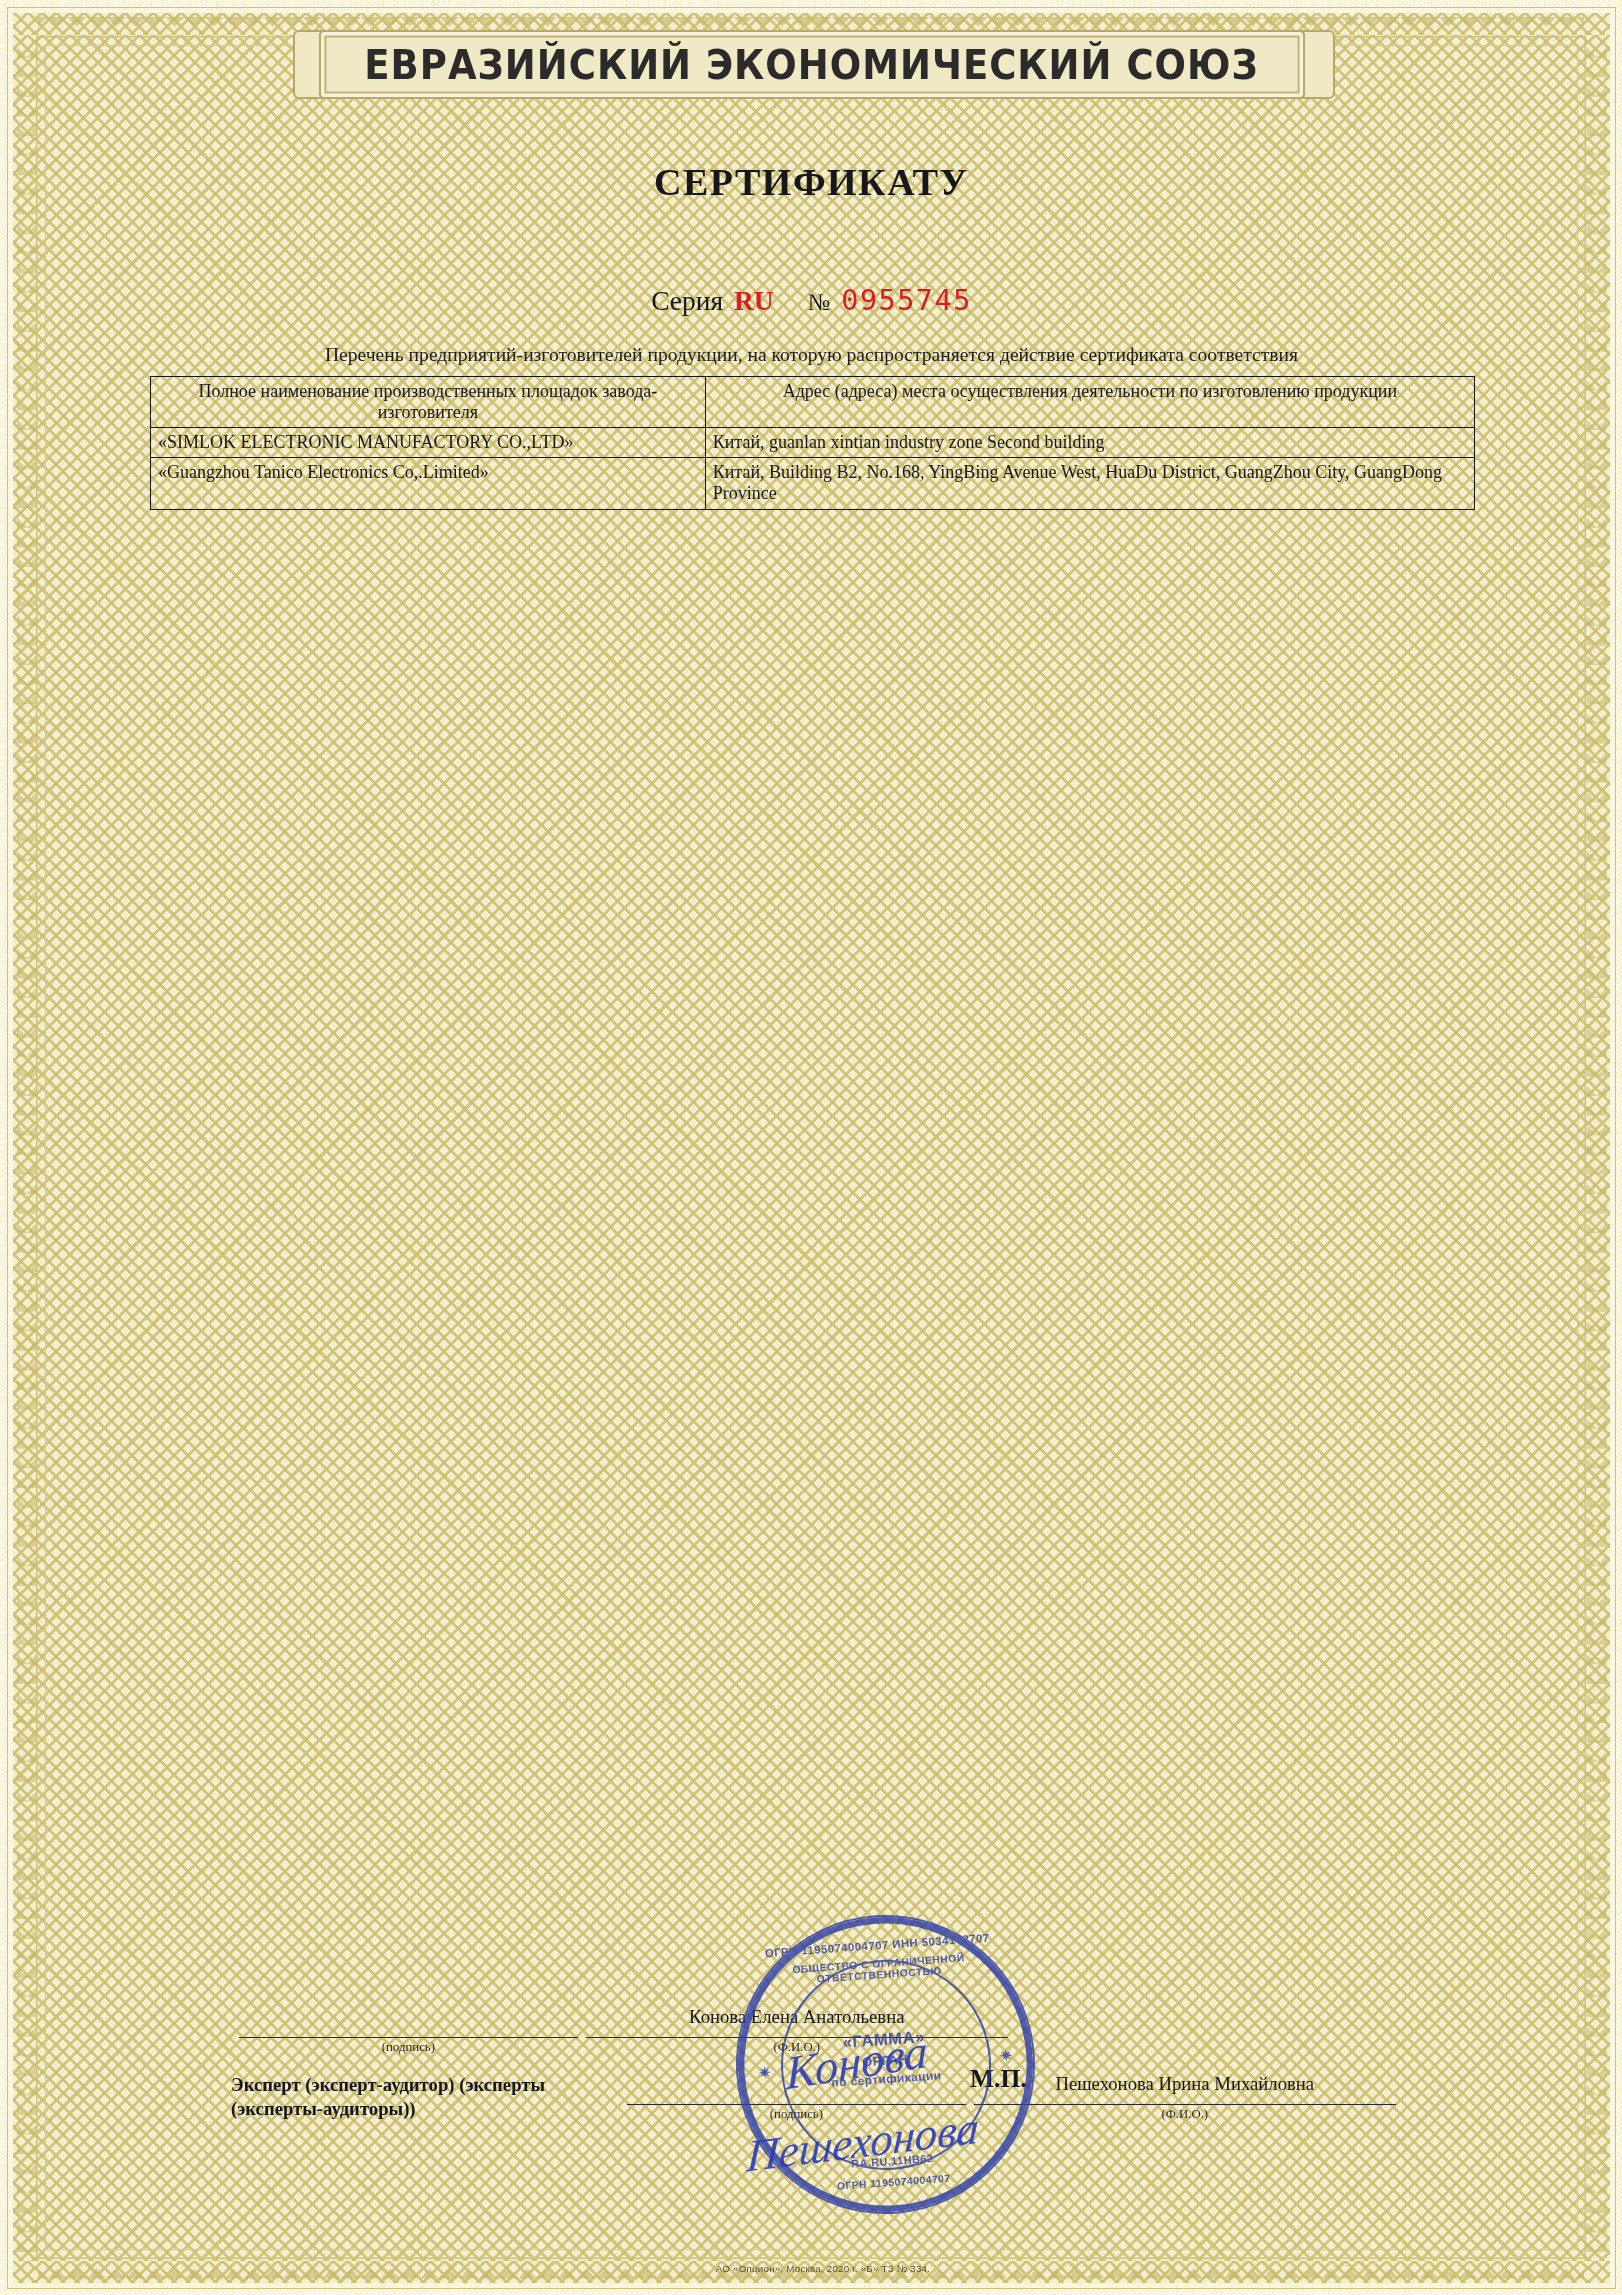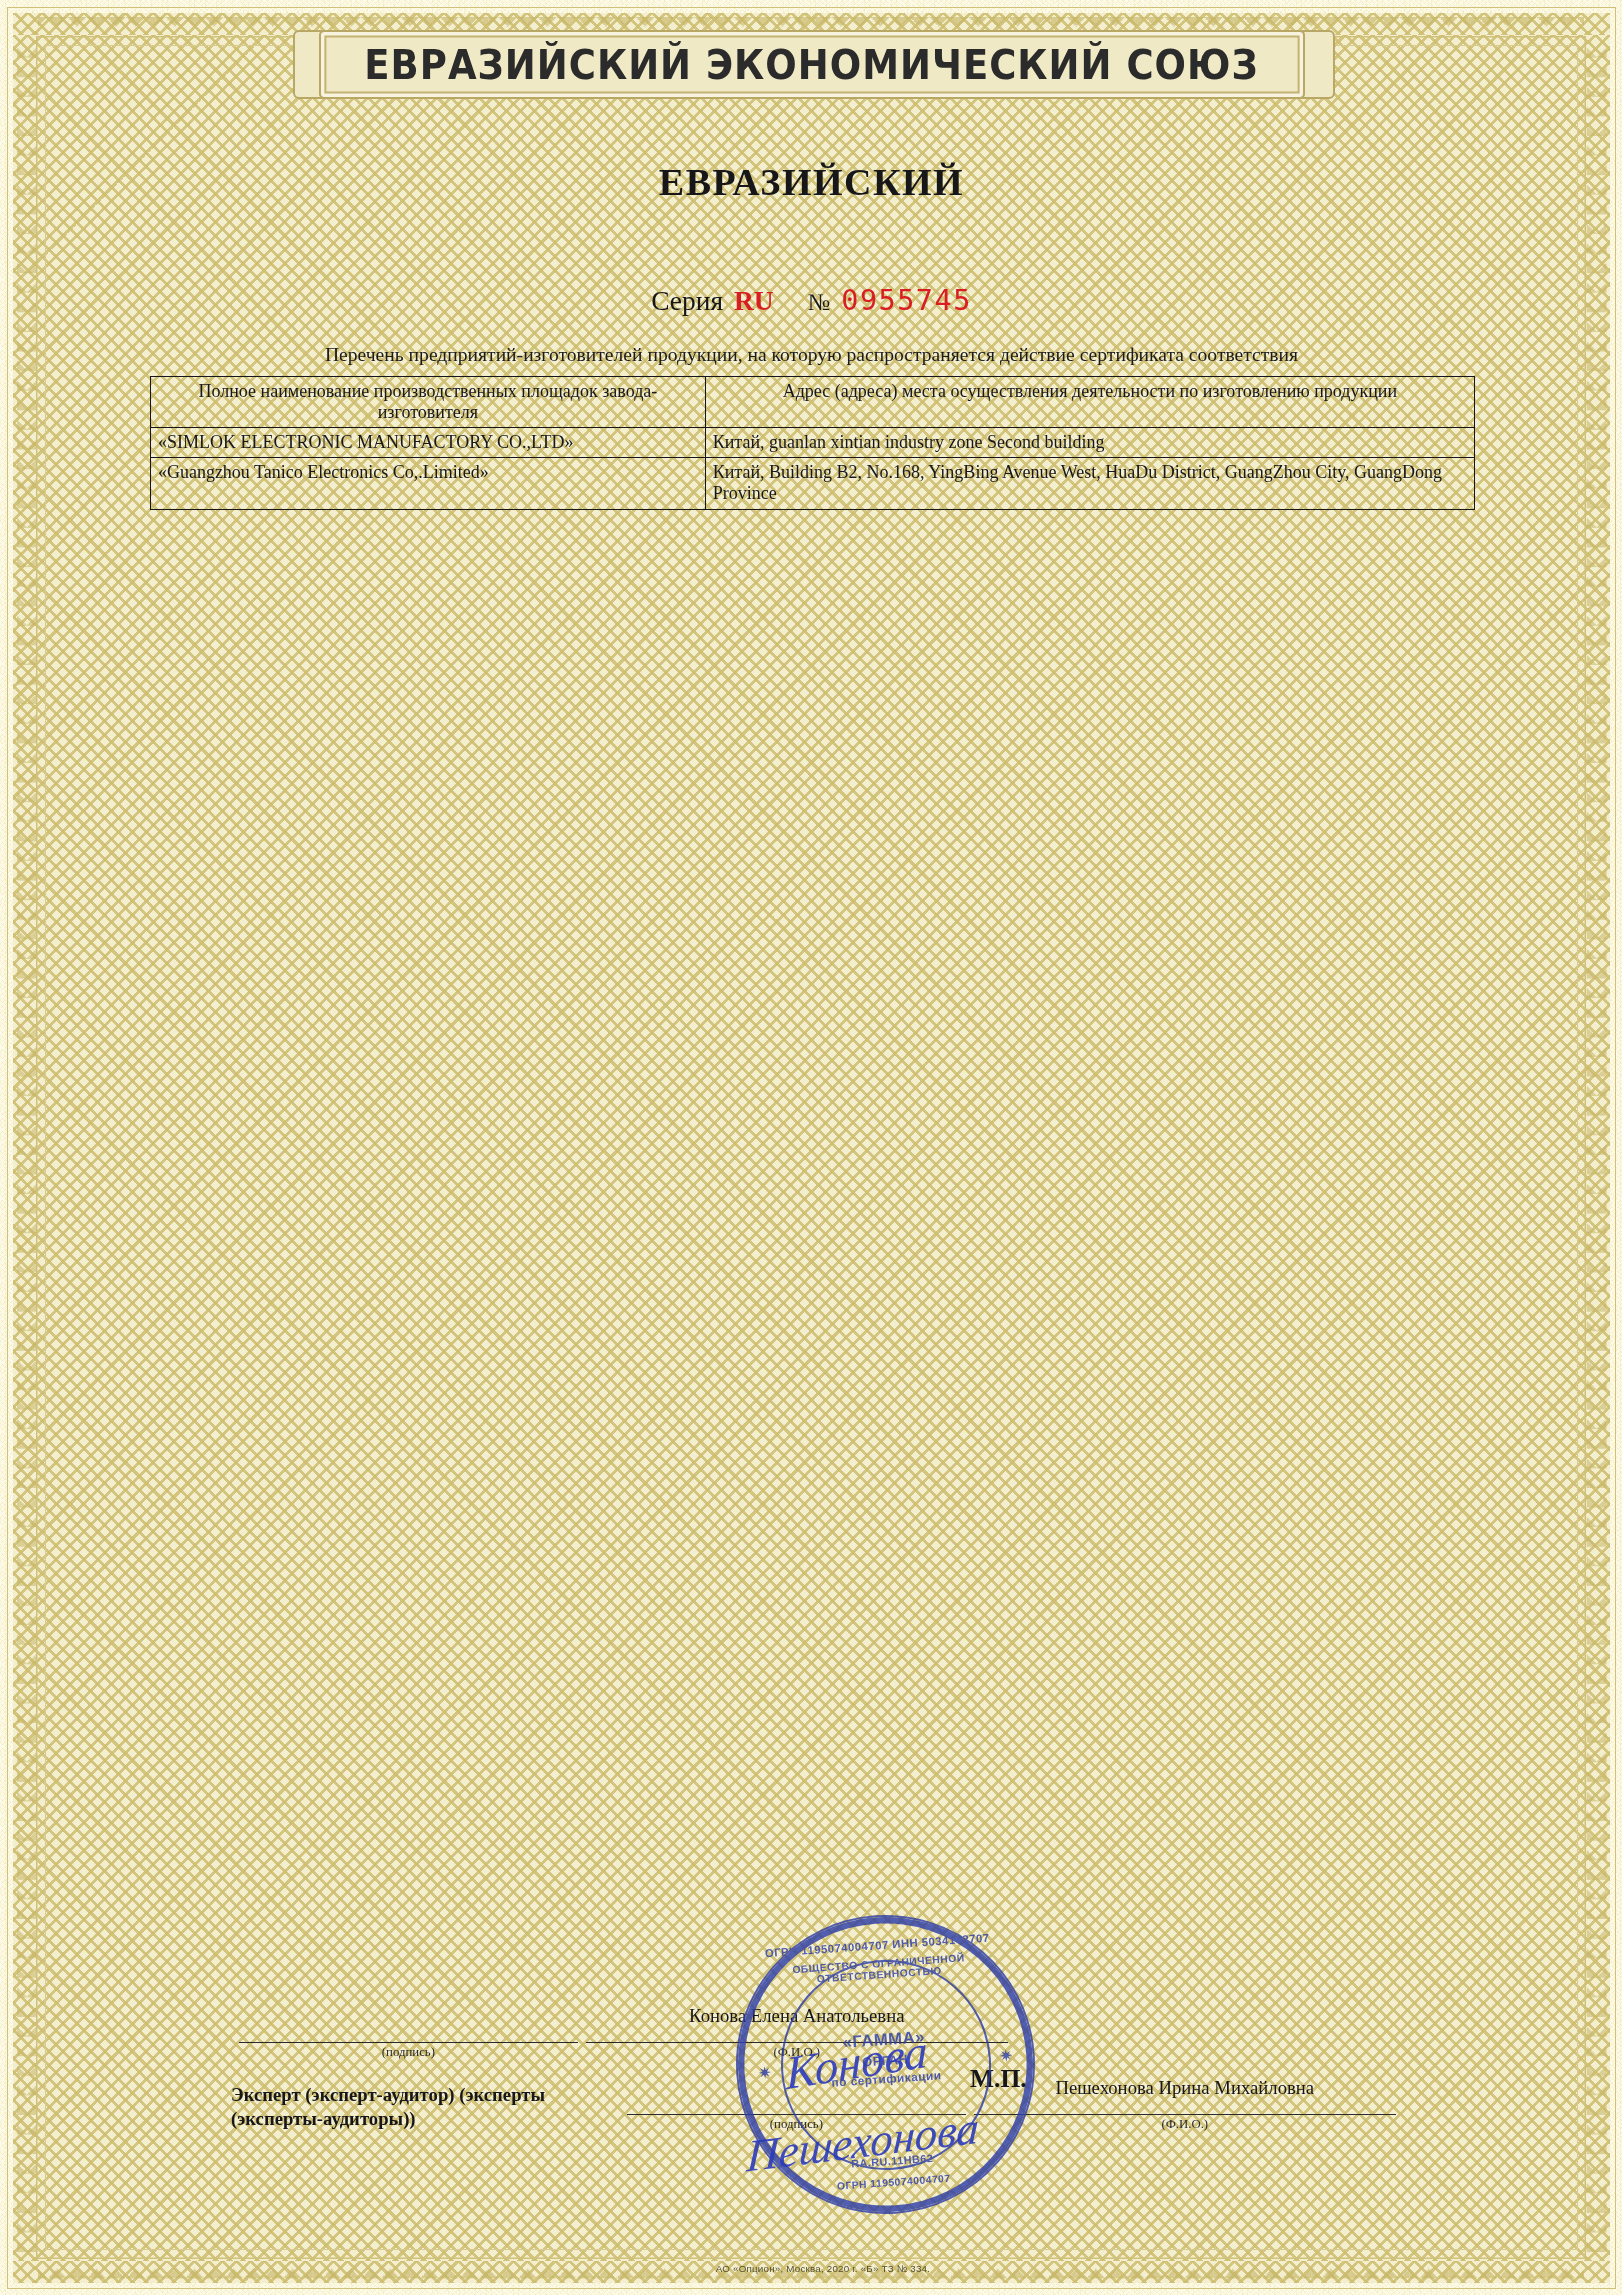--- a/index.html
+++ b/index.html
@@ -269,21 +269,21 @@
     color: #2b2b2b;
     padding-top: 2px;
   }
   .sig-name-wrap {
     width: 422px;
     text-align: center;
   }
   .sig-name {
     font-size: 18.7px;
     color: #161619;
-    padding-bottom: 15px;
+    padding-bottom: 9px;
     border-bottom: 1px solid #2a2a2a;
   }
   .sig-fio {
     font-size: 12.8px;
     color: #2b2b2b;
     padding-top: 2px;
   }
   .mp-mark {
     position: absolute;
     left: 970px;
@@ -379,21 +379,21 @@
   <div class="tri-col tri-right"></div>
   <div class="border-mask"></div>
   <div class="border-inner-line"></div>
 
   <div class="banner-cap left"></div>
   <div class="banner-cap right"></div>
   <div class="banner">
     <div class="banner-text">ЕВРАЗИЙСКИЙ ЭКОНОМИЧЕСКИЙ СОЮЗ</div>
   </div>
 
-  <div class="title-main">ЕВРАЗИЙСКИЙ</div>
+  <div class="title-main">СЕРТИФИКАТУ</div>
 
 
   <div class="series-row">
     <span class="series-label">Серия</span>
     <span class="series-ru">RU</span>
     <span class="num-sign">№</span>
     <span class="series-num">0955745</span>
   </div>
 
   <div class="table-caption">Перечень предприятий-изготовителей продукции, на которую распространяется действие сертификата соответствия</div>

